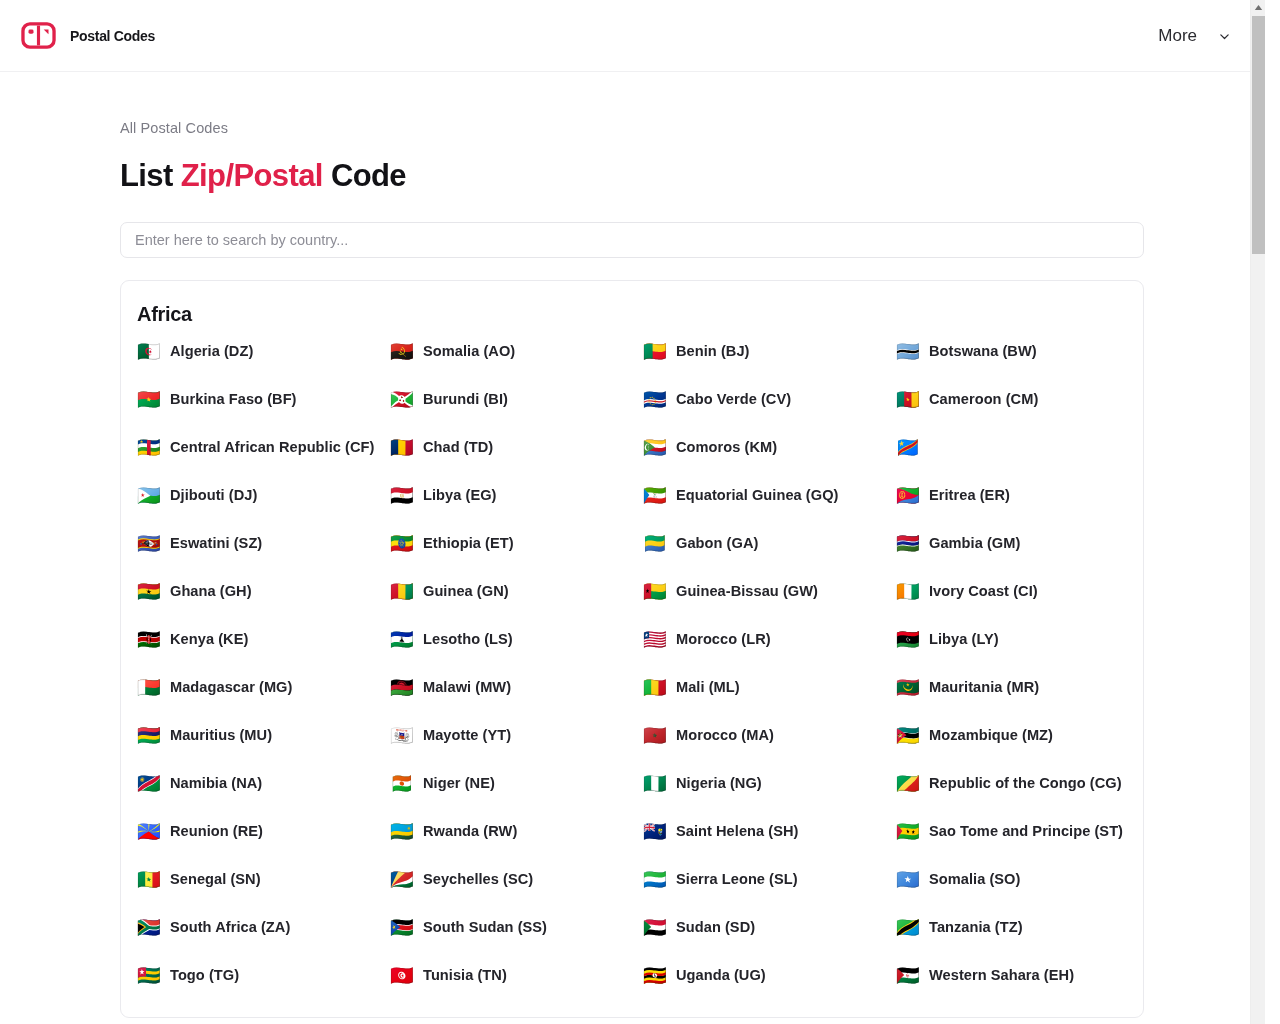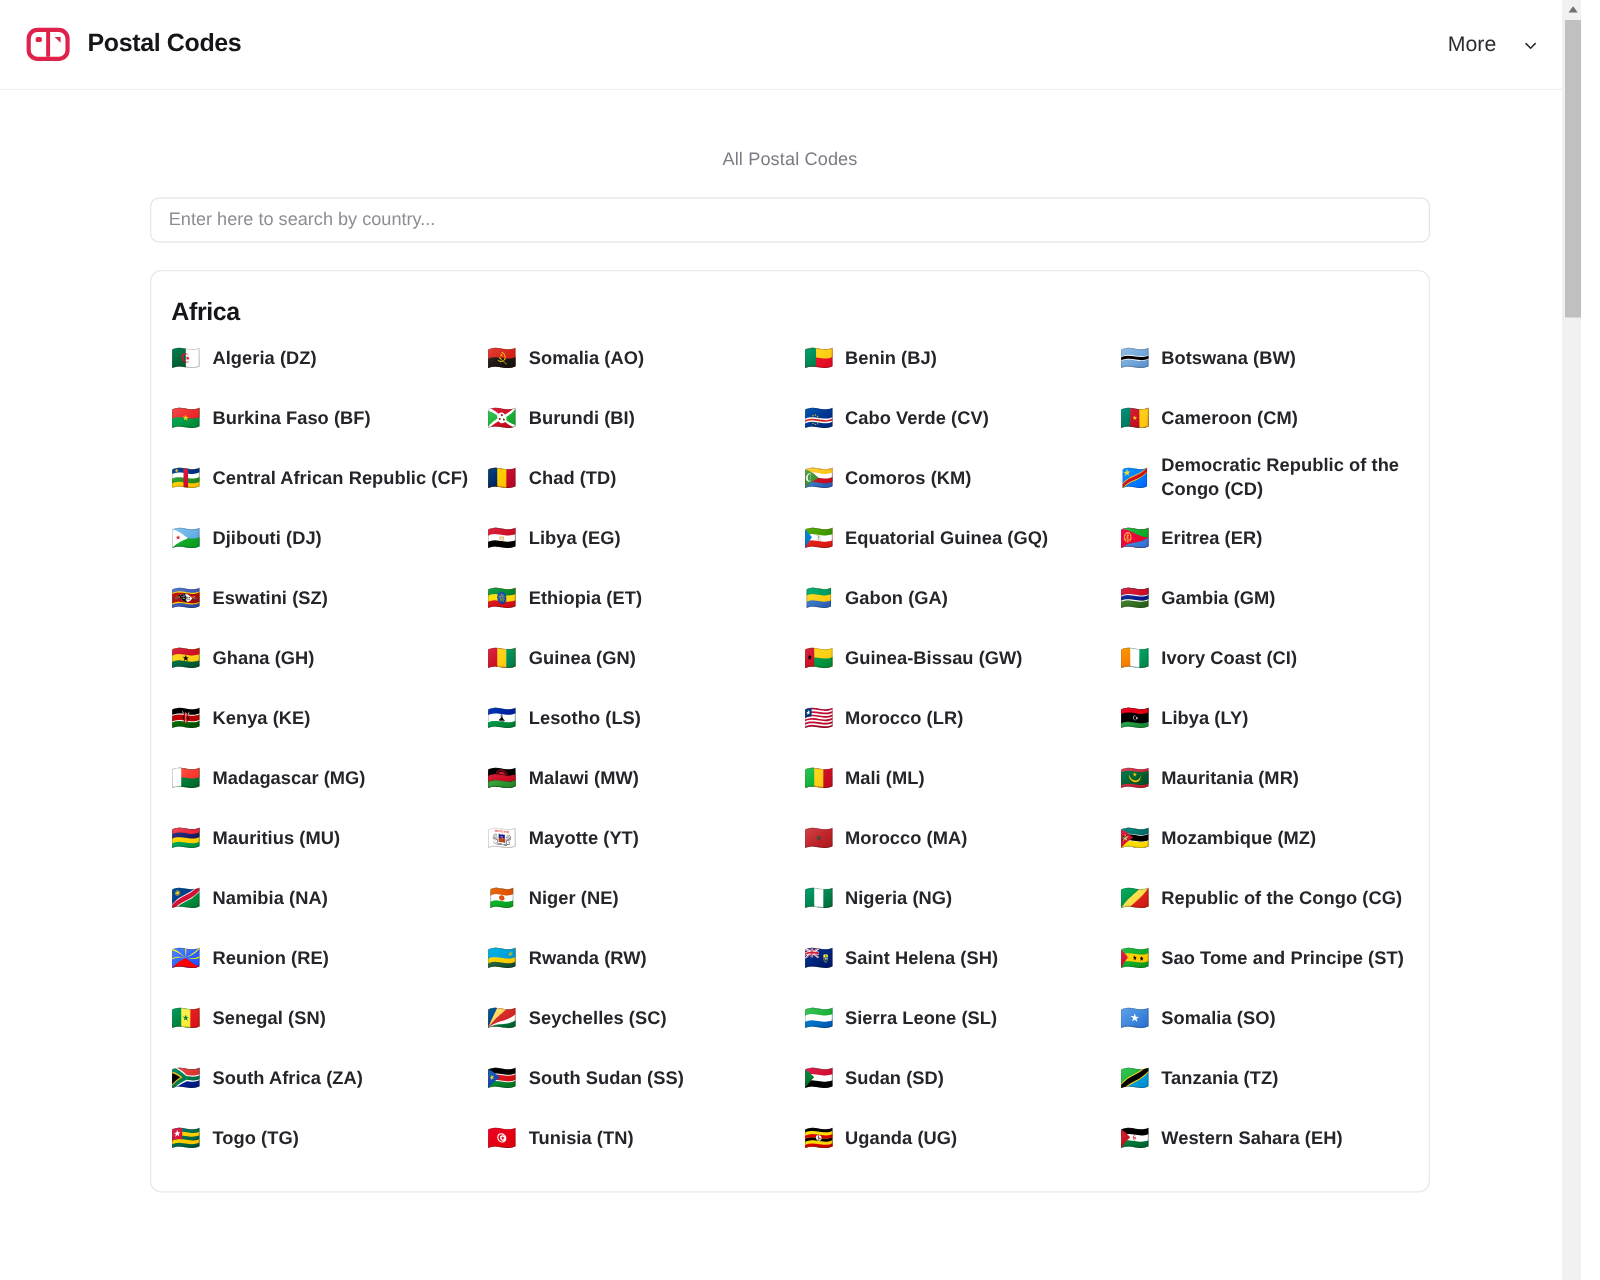--- a/index.html
+++ b/index.html
@@ -46,21 +46,21 @@
   }
 
   .brand-logo {
     width: 37px;
     height: 37px;
     flex: 0 0 37px;
     display: block;
   }
 
   .brand-name {
-    font-size: 20px;
+    font-size: 14px;
     font-weight: bold;
     letter-spacing: -0.3px;
     color: #16161a;
   }
 
   .header-spacer { flex: 1 1 auto; }
 
   .nav-more {
     display: flex;
     align-items: center;
@@ -87,21 +87,20 @@
     width: 1024px;
     margin: 0 0 0 120px;
     padding-top: 48px;
   }
 
   .breadcrumb {
     font-size: 14.5px;
     color: #7b7b85;
     margin-bottom: 22px;
     letter-spacing: 0.1px;
-    text-align: center;
   }
 
   .page-title {
     font-size: 31px;
     font-weight: bold;
     letter-spacing: -0.6px;
     color: #121216;
     margin-bottom: 28px;
   }
 
@@ -235,20 +234,21 @@
       </span>
     </div>
 
   </header>
 
   <main class="main">
     <div class="content">
 
       <div class="breadcrumb">All Postal Codes</div>
 
+      <h1 class="page-title"><span>List </span><span class="accent">Zip/Postal</span><span> Code</span></h1>
 
       <input class="search-box" type="text" placeholder="Enter here to search by country..." style="">
 
       <section class="region-card">
         <h2 class="region-title">Africa</h2>
 
         <div class="country-grid">
             <a class="country-item">
               <span class="country-flag">🇩🇿</span>
               <span class="country-label">Algeria (DZ)</span>
@@ -288,21 +288,20 @@
             <a class="country-item">
               <span class="country-flag">🇹🇩</span>
               <span class="country-label">Chad (TD)</span>
             </a>
             <a class="country-item">
               <span class="country-flag">🇰🇲</span>
               <span class="country-label">Comoros (KM)</span>
             </a>
             <a class="country-item">
               <span class="country-flag">🇨🇩</span>
-              <span class="country-label">Democratic Republic of the Congo (CD)</span>
             </a>
             <a class="country-item">
               <span class="country-flag">🇩🇯</span>
               <span class="country-label">Djibouti (DJ)</span>
             </a>
             <a class="country-item">
               <span class="country-flag">🇪🇬</span>
               <span class="country-label">Libya (EG)</span>
             </a>
             <a class="country-item">

